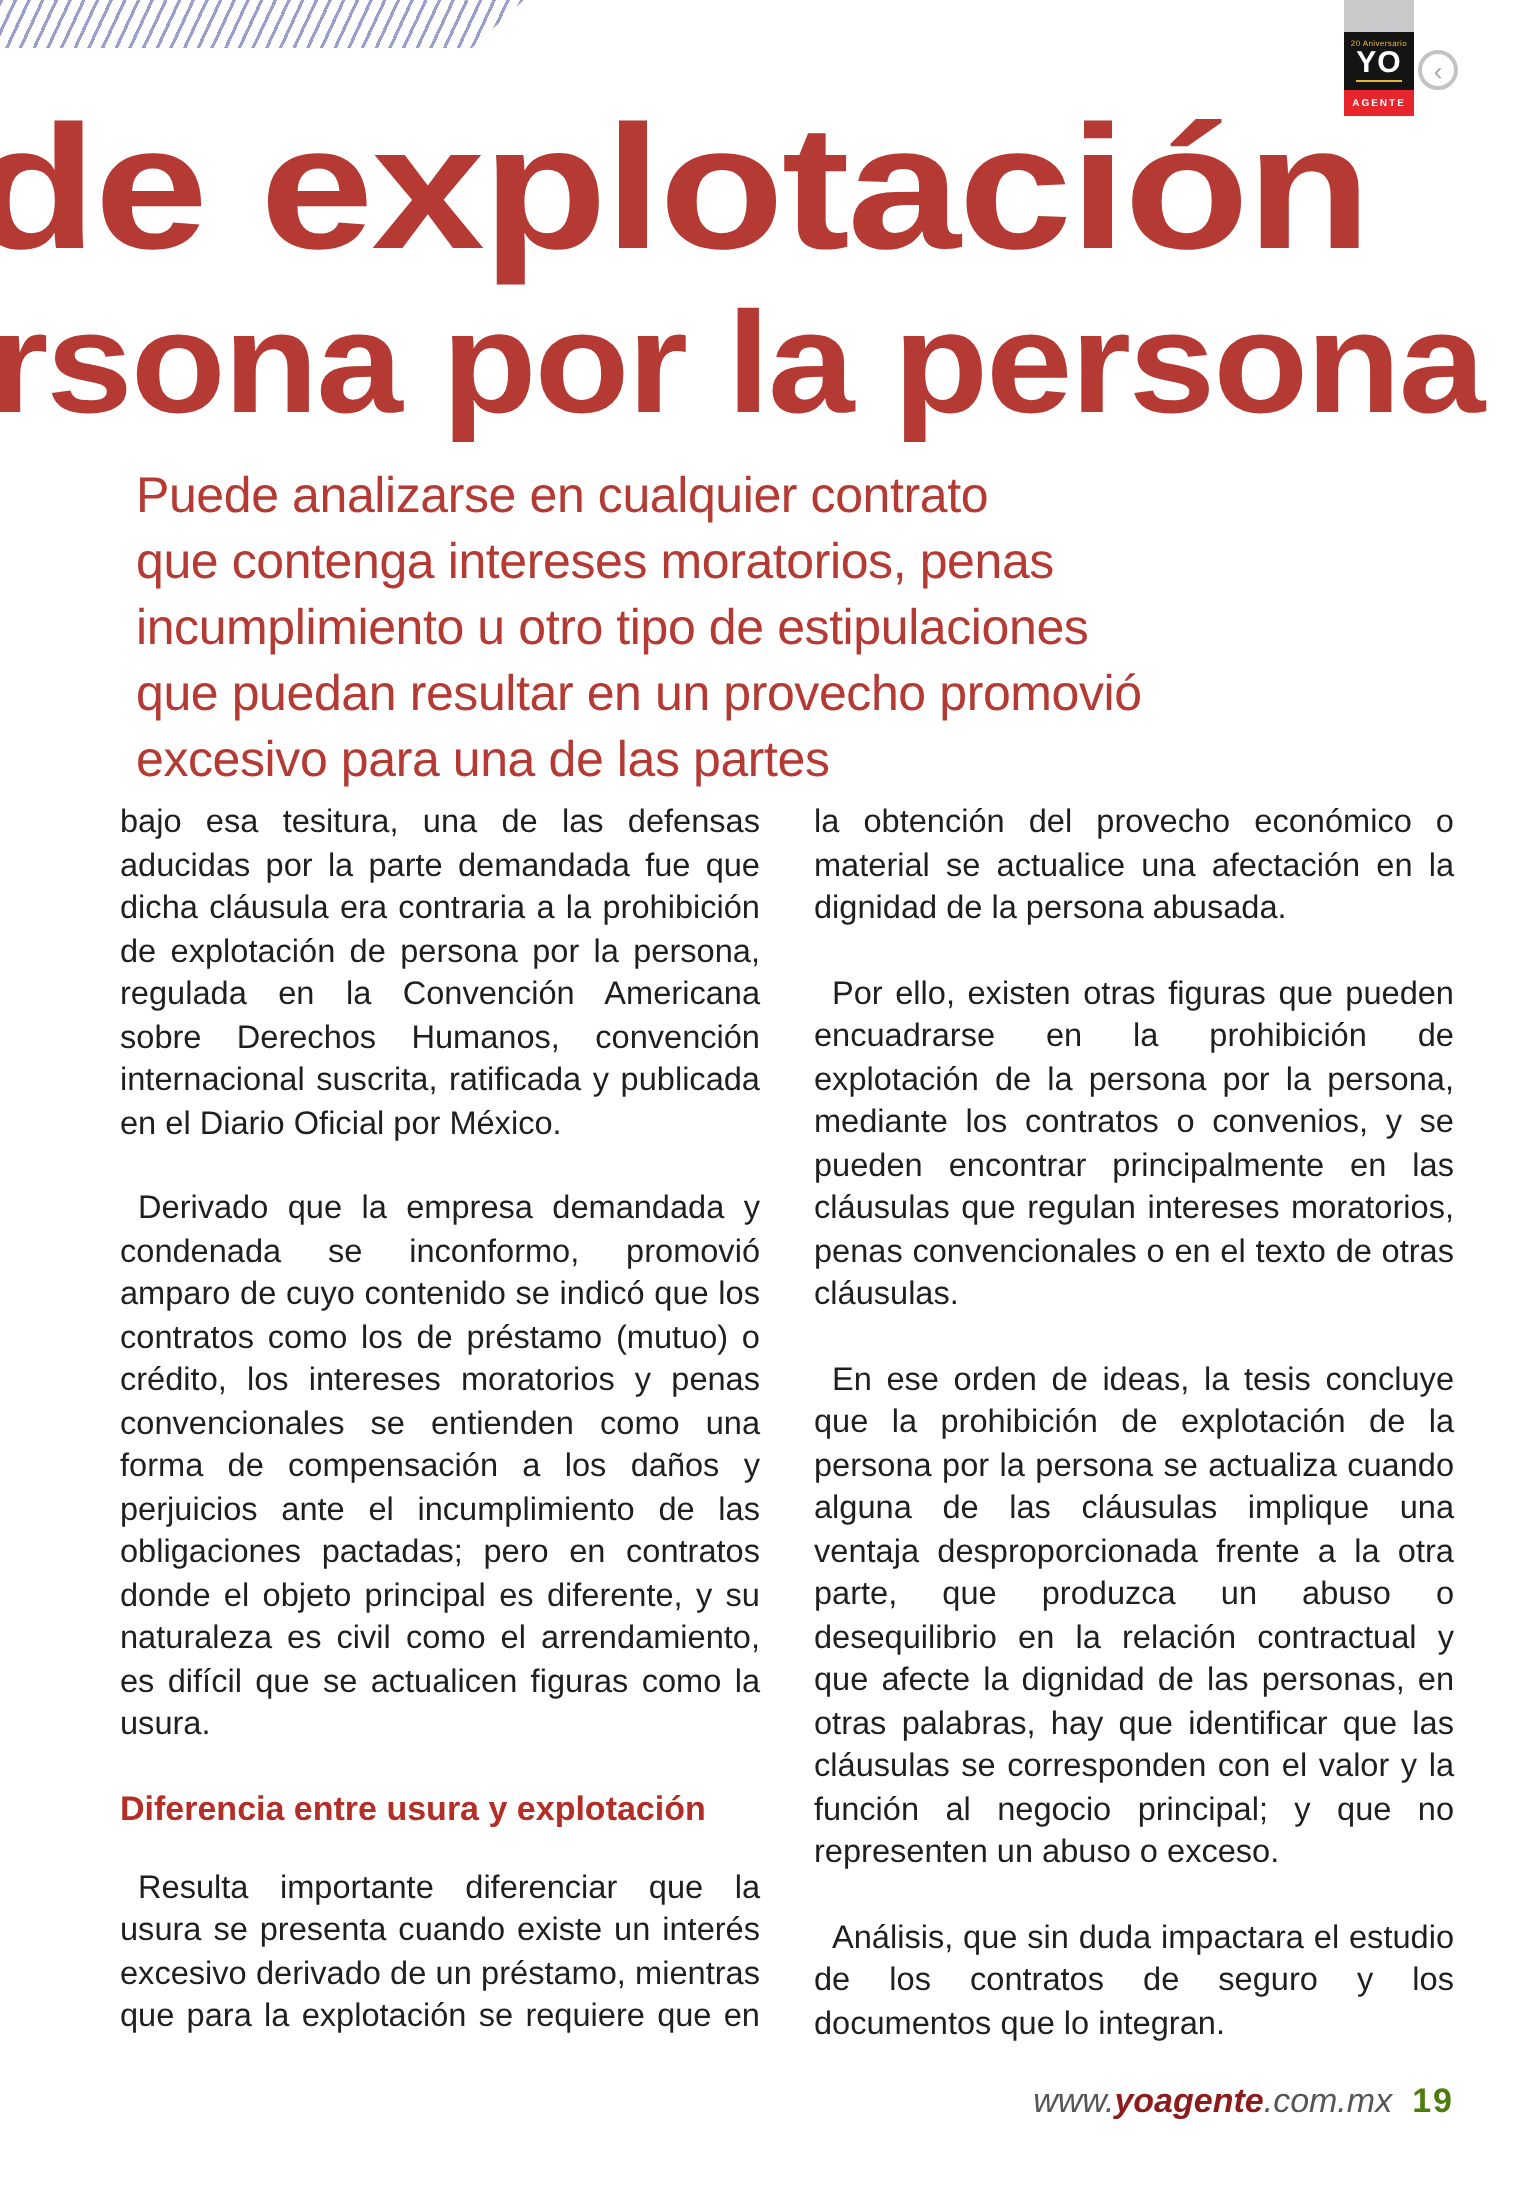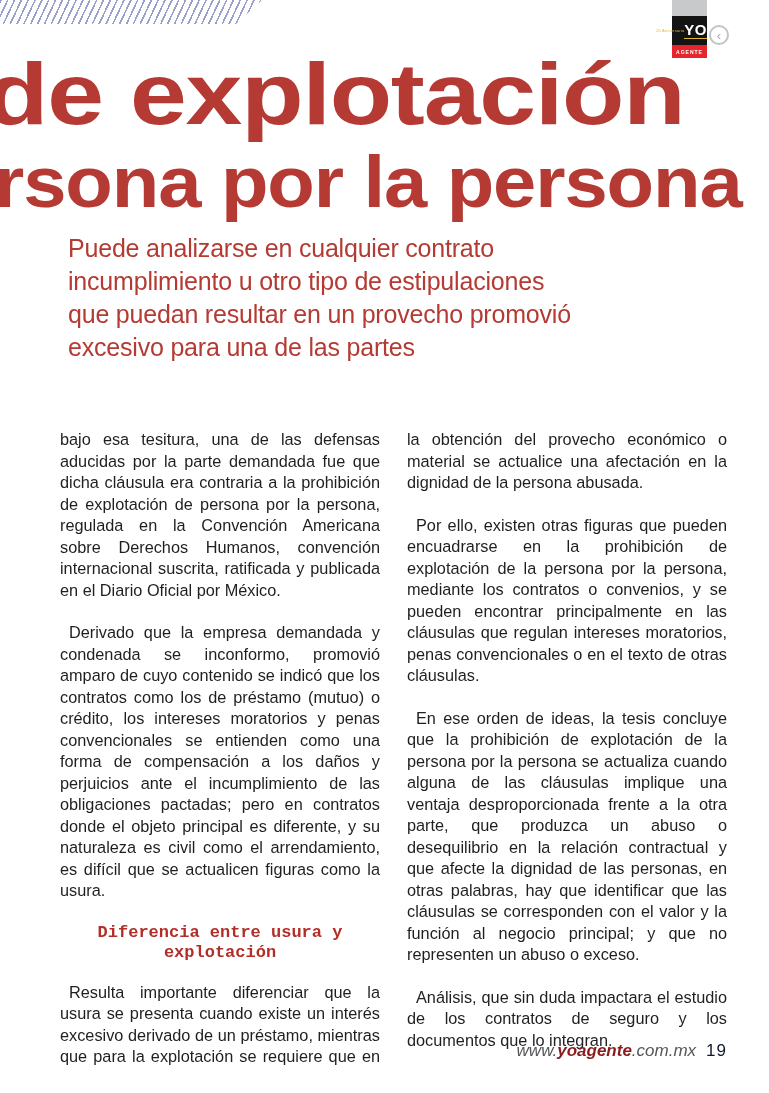--- a/index.html
+++ b/index.html
@@ -13,21 +13,21 @@
   }
   
   .stripes{
     position:absolute;left:0;top:0;width:262px;height:24px;
     background:repeating-linear-gradient(115deg,#9aa0cb 0 1.6px,#ffffff 1.6px 6.2px);
     clip-path:polygon(0 0,262px 0,236px 24px,0 24px);
   }
   
   .masthead{position:absolute;left:672px;top:0;width:35px;}
   .mh-gray{height:16px;background:#c8c9cb;}
-  .mh-black{height:29px;background:#141414;color:#fff;display:flex;flex-direction:row;align-items:center;justify-content:flex-end;line-height:1;}
+  .mh-black{height:29px;background:#141414;color:#fff;display:flex;flex-direction:column;align-items:center;justify-content:center;line-height:1;}
   .mh-anniv{font-size:4px;color:#e7b73a;letter-spacing:.2px;white-space:nowrap;}
   .mh-yo{font-size:15px;font-weight:bold;letter-spacing:.5px;border-bottom:1.5px solid #e7b73a;padding-bottom:1px;}
   .mh-red{height:13px;background:#e8252c;color:#fff;display:flex;align-items:center;justify-content:center;font-size:5px;font-weight:bold;letter-spacing:1px;}
   .back-btn{
     position:absolute;left:709px;top:25px;width:16px;height:16px;border-radius:50%;
     border:2px solid #c3c3c6;color:#a8a8ac;display:flex;align-items:center;justify-content:center;
     font-size:13px;line-height:1;background:#fff;cursor:pointer;
   }
   
   .headline{position:absolute;left:0;top:0;width:769px;color:#b43a33;font-weight:bold;}
@@ -44,36 +44,35 @@
     position:absolute;left:68px;top:232px;color:#b43a33;
     font-size:25px;font-weight:normal;line-height:33px;letter-spacing:-.2px;
   }
   .deck div{white-space:nowrap;}
   
   .article{
     position:absolute;left:60px;top:401px;width:667px;height:662px;
     column-count:2;column-gap:27px;
     font-size:16.3px;line-height:21.5px;color:#1f1f21;
     text-align:justify;
-    margin-top:28px;
   }
   .article p{margin:0 0 21px;text-indent:9px;}
   .article p.first{text-indent:0;}
   .article h2{
     font-size:17px;line-height:20px;color:#b22e27;font-weight:bold;
-    text-align:center;margin:3px 0 19px;text-indent:0;font-family:Liberation Mono, monospace;
+    margin:3px 0 19px;text-indent:0;
   }
   
   .footer{
     position:absolute;top:1041px;right:42px;
     font-size:17px;color:#55565a;display:flex;align-items:flex-start;
   }
   .footer .it{font-style:italic;}
   .footer .brand{font-style:italic;font-weight:bold;color:#8c1b1c;}
-  .footer .pagenum{font-weight:normal;color:#0f172a;margin-left:10px;font-size:17px;letter-spacing:1px;}
+  .footer .pagenum{font-weight:bold;color:#4d7c0f;margin-left:10px;font-size:17px;letter-spacing:1px;}
 </style>
 </head>
 <body>
 
 <div class="stripes"></div>
 
 <div class="masthead">
   <div class="mh-gray"></div>
   <div class="mh-black">
     <span class="mh-anniv">20 Aniversario</span>
@@ -86,20 +85,21 @@
   <span>‹</span>
 </div>
 
 <div class="headline">
   <div class="hl1">de explotación</div>
   <div class="hl2">rsona por la persona</div>
 </div>
 
 <div class="deck">
   <div>Puede analizarse en cualquier contrato</div>
+  <div>que contenga intereses moratorios, penas</div>
   <div>incumplimiento u otro tipo de estipulaciones</div>
   <div>que puedan resultar en un provecho promovió</div>
   <div>excesivo para una de las partes</div>
 </div>
 
 <div class="article">
   <p class="first">bajo esa tesitura, una de las defensas aducidas por la parte demandada fue que dicha cláusula era contraria a la prohibición de explotación de persona por la persona, regulada en la Convención Americana sobre Derechos Humanos, convención internacional suscrita, ratificada y publicada en el Diario Oficial por México.</p>
   <p>Derivado que la empresa demandada y condenada se inconformo, promovió amparo de cuyo contenido se indicó que los contratos como los de préstamo (mutuo) o crédito, los intereses moratorios y penas convencionales se entienden como una forma de compensación a los daños y perjuicios ante el incumplimiento de las obligaciones pactadas; pero en contratos donde el objeto principal es diferente, y su naturaleza es civil como el arrendamiento, es difícil que se actualicen figuras como la usura.</p>
   <h2>Diferencia entre usura y explotación</h2>
   <p>Resulta importante diferenciar que la usura se presenta cuando existe un interés excesivo derivado de un préstamo, mientras que para la explotación se requiere que en la obtención del provecho económico o material se actualice una afectación en la dignidad de la persona abusada.</p>

